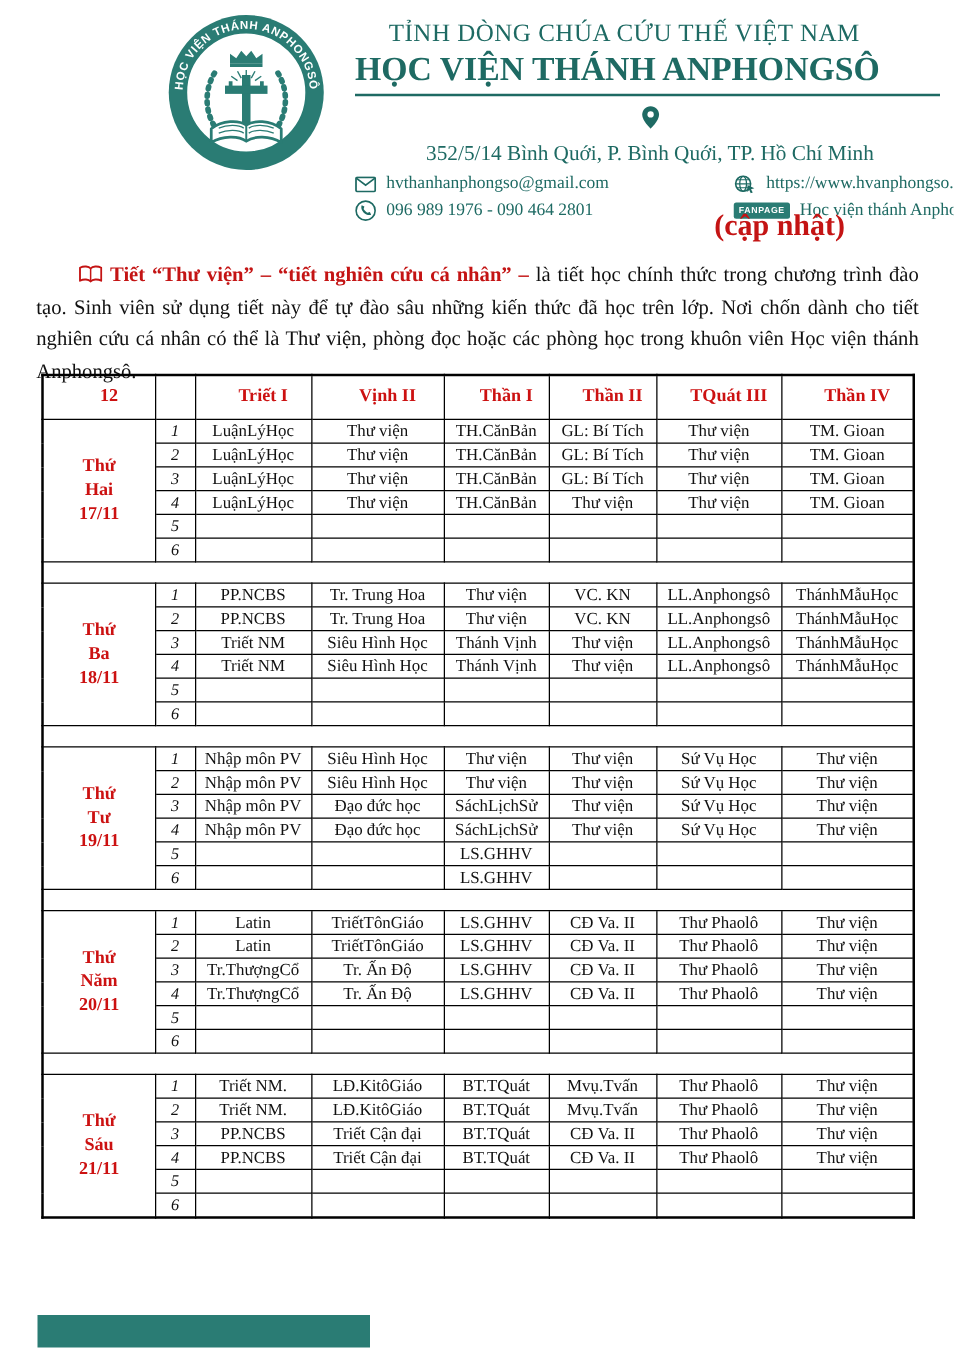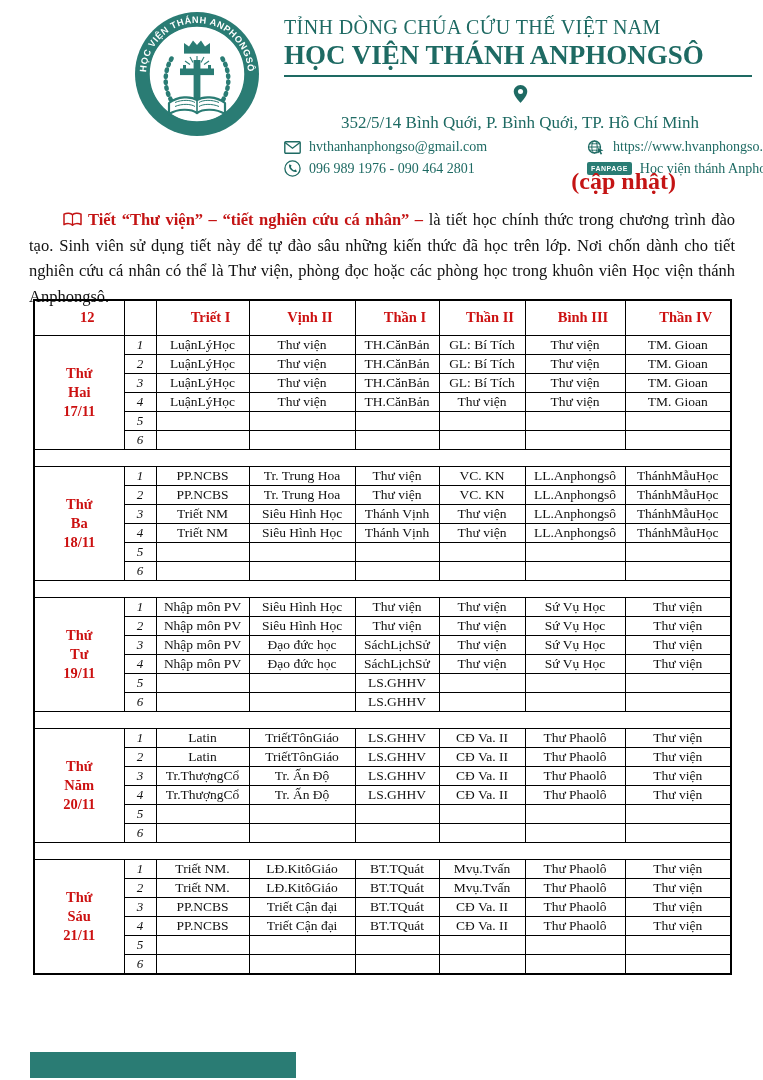--- a/index.html
+++ b/index.html
@@ -4,21 +4,21 @@
 <style>
   html,body{margin:0;padding:0;background:#ffffff;}
   .page{
     position:relative;width:763px;height:1080px;background:#fff;overflow:hidden;
     font-family:"Liberation Serif","DejaVu Serif",serif;color:#111;
   }
   
   .letterhead{position:absolute;top:0;left:0;width:763px;height:142px;}
   .logo{position:absolute;left:133px;top:10px;width:128px;height:128px;}
   .head-right{position:absolute;left:284px;top:16px;width:472px;}
-  .org1{font-size:20px;color:var(--teal-text);letter-spacing:.4px;white-space:nowrap;}
+  .org1{font-size:20px;color:var(--teal-text);letter-spacing:.4px;white-space:nowrap;margin-left:27px;}
   .org2{font-size:27px;font-weight:bold;color:var(--teal-text);white-space:nowrap;margin-top:1px;}
   .head-rule{border:0;border-top:2px solid var(--teal-text);margin:4px 0 7px 0;width:468px;}
   .addr-row{display:flex;align-items:center;gap:9px;font-size:17px;color:var(--teal-text);white-space:nowrap;margin-bottom:6px;flex-direction:column;}
   .contact-grid{display:grid;grid-template-columns:303px auto;row-gap:5px;font-size:14px;color:var(--teal-text);}
   .c-item{display:flex;align-items:center;gap:8px;white-space:nowrap;}
   .icon-svg{flex:0 0 auto;display:block;}
   .fanpage-badge{
     display:inline-block;background:var(--teal);color:#fff;border-radius:2px;
     font-family:"Liberation Sans","DejaVu Sans",sans-serif;font-size:7px;font-weight:bold;
     padding:3px 4px;letter-spacing:.5px;line-height:1;
@@ -164,21 +164,21 @@
           <col style="width: 106px;">
         </colgroup>
         <thead>
           <tr>
             <th>12</th>
             <th></th>
             <th>Triết I</th>
             <th>Vịnh II</th>
             <th>Thần I</th>
             <th>Thần II</th>
-            <th>Bình III</th>
+            <th>TQuát III</th>
             <th>Thần IV</th>
           </tr>
         </thead>
         <tbody>
           <tr>
             <td rowspan="6" class="day-cell">
               <div>Thứ</div>
               <div>Hai</div>
               <div>17/11</div>
             </td>

